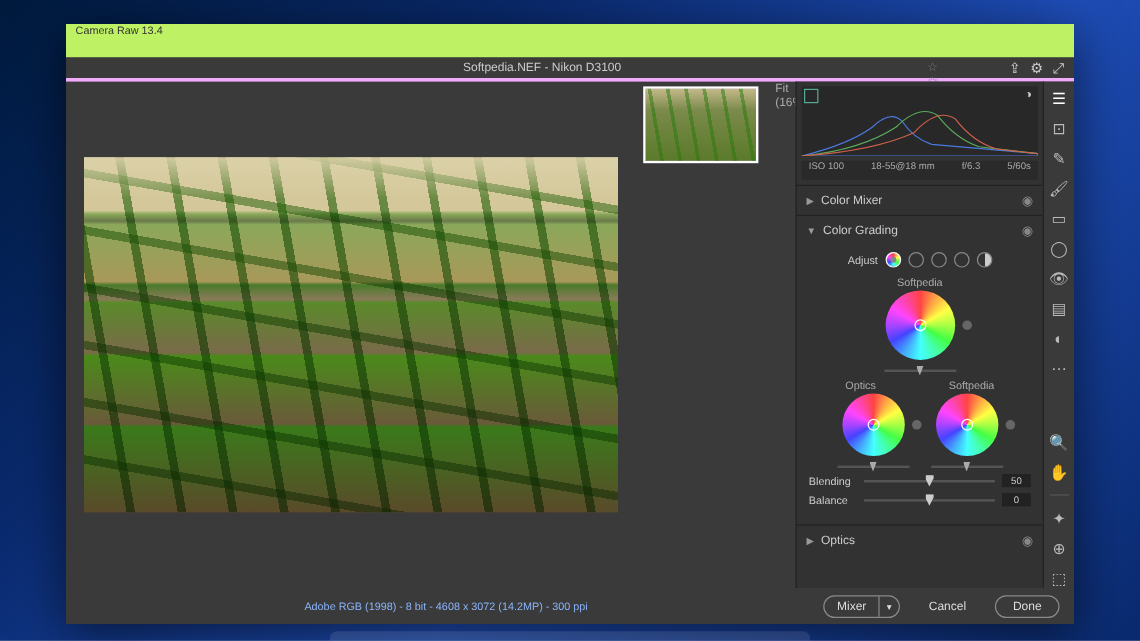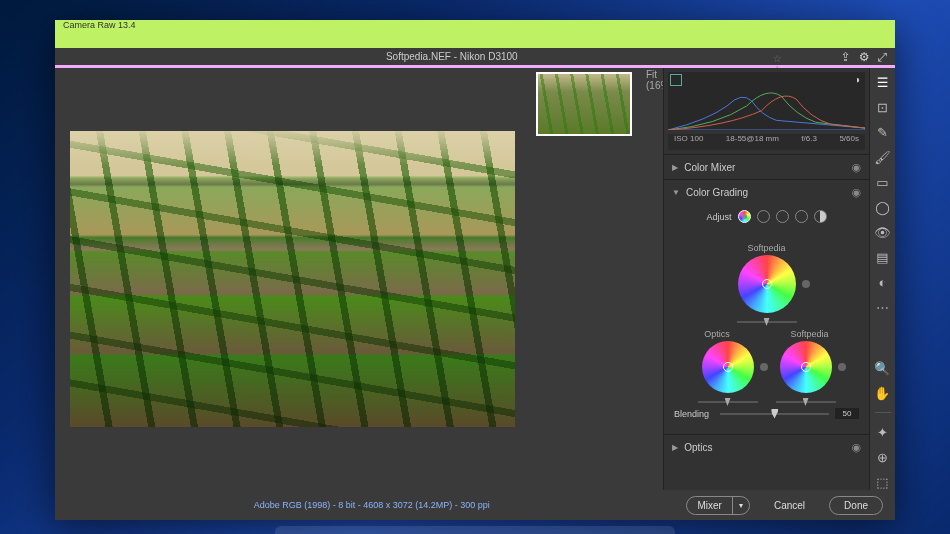--- a/index.html
+++ b/index.html
@@ -37,21 +37,21 @@
 .histo{height:58px;position:relative;background:#282828;margin:4px}
 .histo svg{width:100%;height:100%}
 .histo .warn{position:absolute;top:2px;left:2px;width:12px;height:12px;border:1px solid #5a9}
 .histo .warn2{position:absolute;top:2px;right:2px;width:12px;height:12px;color:#ccc;font-size:10px;text-align:center}
 .histobar{height:16px;display:flex;justify-content:space-between;padding:0 6px;color:#aaa;font-size:8px;background:#2a2a2a;margin:0 4px 4px}
 .panel{border-top:1px solid #222}
 .panel-head{height:24px;display:flex;align-items:center;padding:0 8px;color:#ccc;font-size:10px;cursor:pointer;gap:6px}
 .panel-head .chev{font-size:8px;color:#999}
 .panel-head .eye{margin-left:auto;color:#888;font-size:11px}
 .panel-body{padding:6px 10px 10px}
-.adjust-row{display:flex;align-items:center;justify-content:center;gap:6px;font-size:9px;color:#ccc;margin-bottom:20px}
+.adjust-row{display:flex;align-items:center;justify-content:center;gap:6px;font-size:9px;color:#ccc;margin-bottom:7px}
 .adjust-row .dot{width:13px;height:13px;border-radius:50%;border:1px solid #888;cursor:pointer;display:flex;align-items:center;justify-content:center}
 .adjust-row .dot.tri{background:conic-gradient(#f44,#ff4,#4f4,#4ff,#44f,#f4f,#f44);position:relative}
 .adjust-row .dot.tri::after{content:"";position:absolute;inset:3px;background:#888;border-radius:50%}
 .adjust-row .dot.sel{border-color:#fff}
 .wheel-label{text-align:center;color:#aaa;font-size:9px;margin:2px 0}
 .wheel-row{display:flex;justify-content:center;gap:18px;margin-bottom:4px}
 .wheel-wrap{display:flex;flex-direction:column;align-items:center;gap:4px}
 .wheel{width:52px;height:52px;border-radius:50%;background:conic-gradient(#f44,#fa4,#ff4,#af4,#4f4,#4fa,#4ff,#4af,#44f,#a4f,#f4f,#f4a,#f44);position:relative;cursor:pointer}
 .wheel::after{content:"";position:absolute;top:50%;left:50%;width:8px;height:8px;border:1.5px solid #fff;border-radius:50%;transform:translate(-50%,-50%)}
 .wheel.big{width:58px;height:58px}
@@ -184,20 +184,27 @@
                 <div class="mini-slider"></div>
               </div>
             </div>
             <div class="slider-row">
               <span class="lbl">Blending</span>
               <div class="track">
                   <div class="handle" style="left:50%"></div>
                 </div>
               <span class="val">50</span>
             </div>
+            <div class="slider-row">
+              <span class="lbl">Balance</span>
+              <div class="track">
+                  <div class="handle" style="left:50%"></div>
+                </div>
+              <span class="val">0</span>
+            </div>
           </div>
         </div>
 
         <div class="panel">
           <div class="panel-head">
             <span class="chev">▶</span>
             <span>Optics</span>
             <span class="eye">◉</span>
           </div>
         </div>

